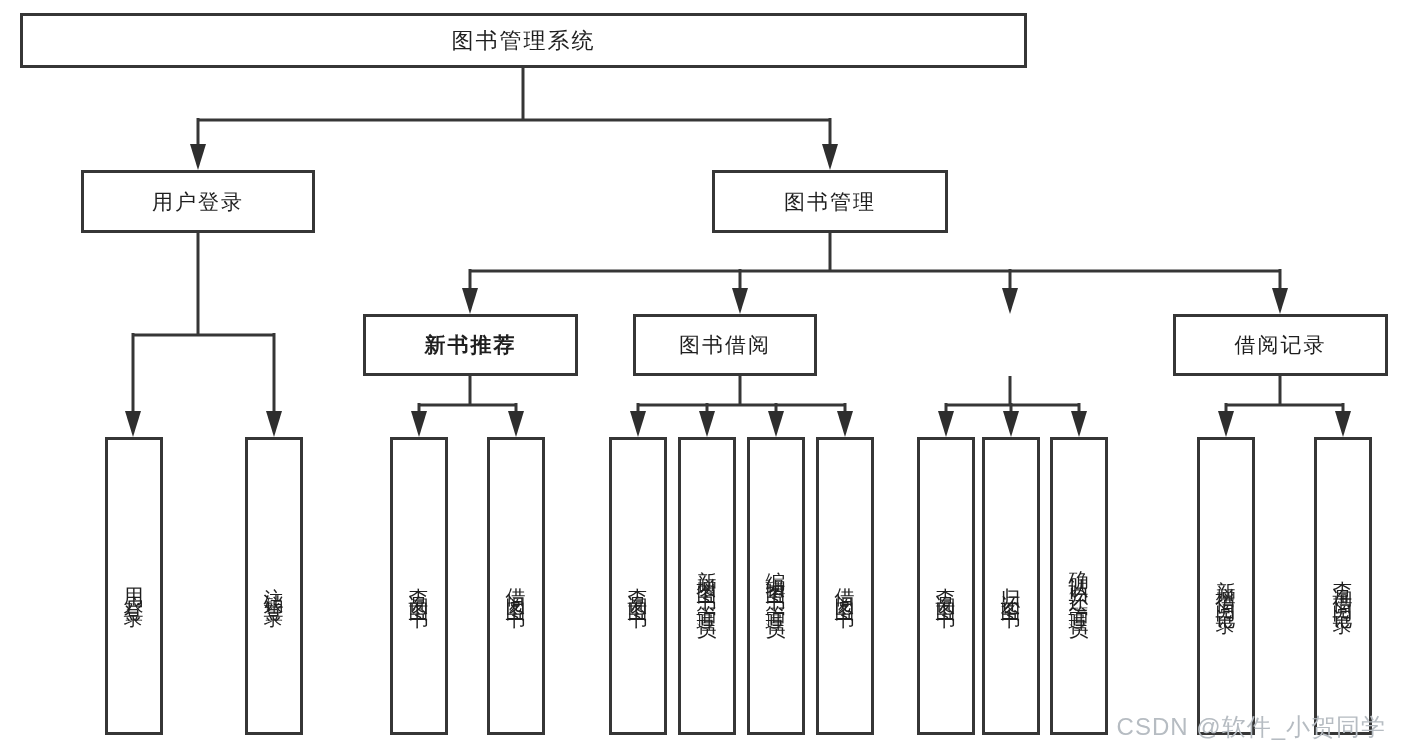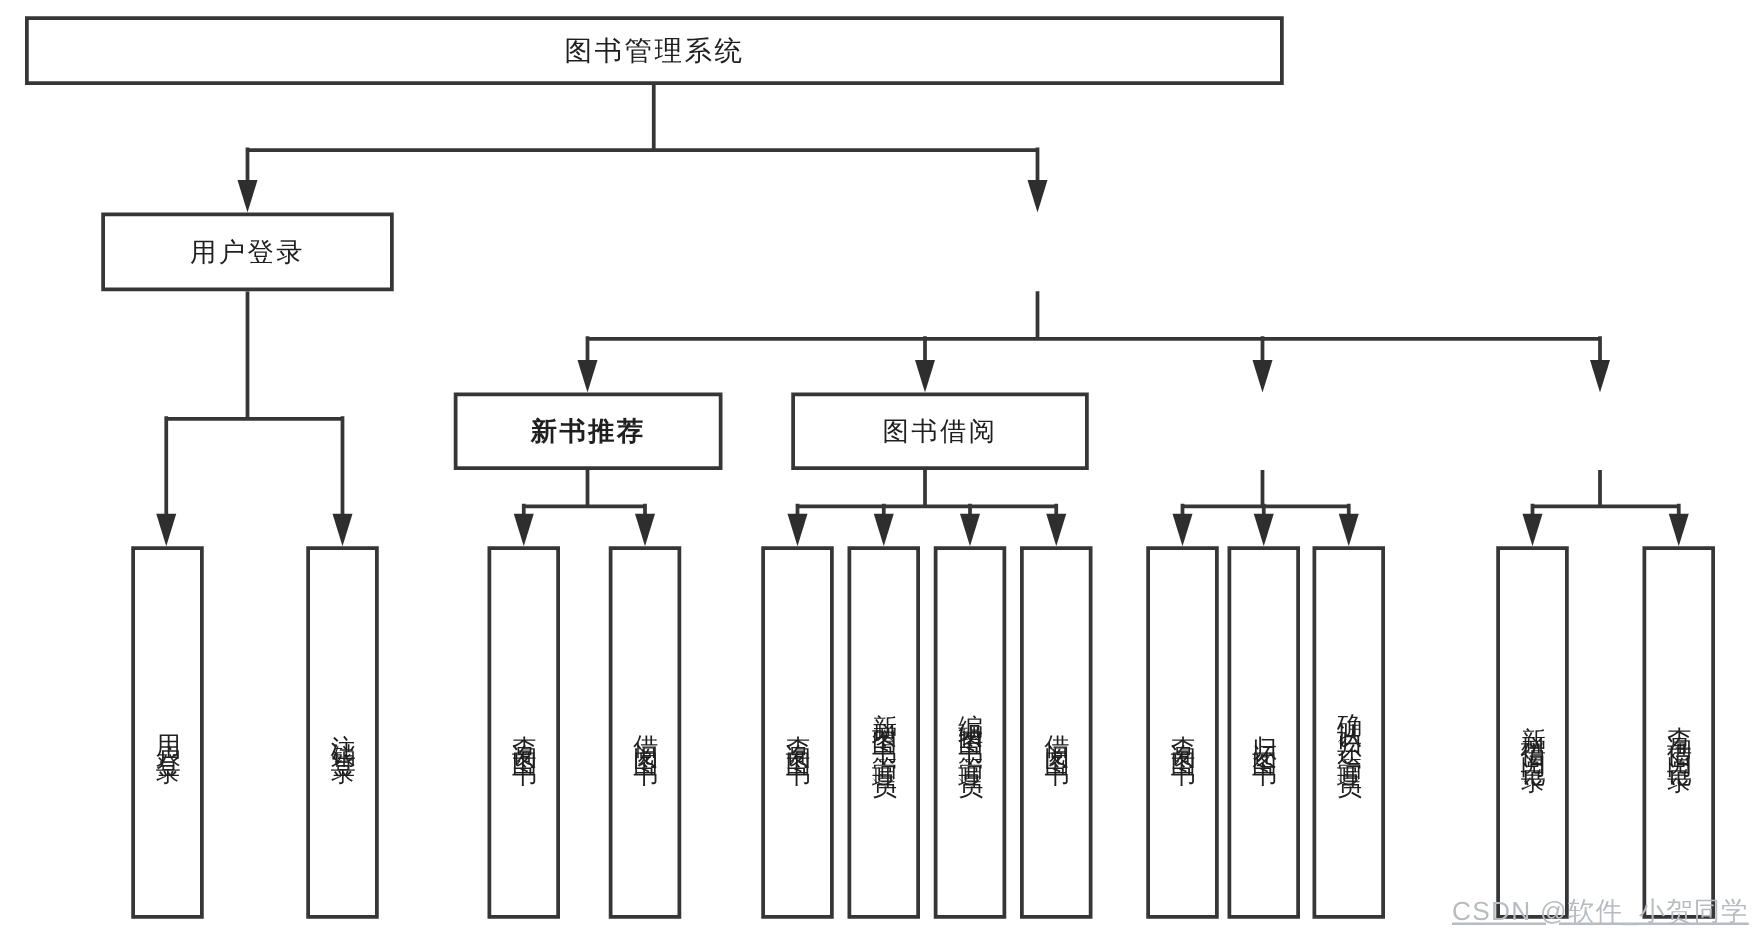--- a/index.html
+++ b/index.html
@@ -17,22 +17,22 @@
   }
   .hbox.root{font-size:22px;}
   .vbox{
     position:absolute;top:437px;width:58px;height:298px;background:#fff;
     border:3px solid #363636;box-sizing:border-box;
     display:flex;align-items:center;justify-content:center;
     font-size:20px;color:#1f1f1f;
   }
   .vbox span{writing-mode:vertical-rl;text-orientation:mixed;letter-spacing:7px;line-height:1.1;}
   .watermark{
-    position:absolute;right:6px;bottom:4px;font-size:21px;color:#b6bcc2;
-    letter-spacing:1px;white-space:nowrap;z-index:5;text-decoration:underline;
+    position:absolute;right:19px;bottom:4px;font-size:24px;color:#b6bcc2;
+    letter-spacing:1px;white-space:nowrap;z-index:5;
   }
 </style>
 </head>
 <body>
 
 <div class="stage">
 
   <svg class="connectors" viewBox="0 0 1405 747" xmlns="http://www.w3.org/2000/svg">
 
     <line x1="523" y1="68" x2="523" y2="120"></line>
@@ -95,26 +95,32 @@
     <polygon points="1335,411 1351,411 1343,437"></polygon>
   </svg>
 
   <div class="hbox root" style="left:20px;top:13px;width:1007px;height:55px;">
     <span>图书管理系统</span>
   </div>
 
   <div class="hbox" style="left:81px;top:170px;width:234px;height:63px;">
     <span>用户登录</span>
   </div>
+  <div class="hbox" style="left:712px;top:170px;width:236px;height:63px;">
+    <span>图书管理</span>
+  </div>
 
   <div class="hbox" style="left:363px;top:314px;width:215px;height:62px;font-weight:bold;">
     <span>新书推荐</span>
   </div>
-  <div class="hbox" style="left:633px;top:314px;width:238px;height:62px;">
+  <div class="hbox" style="left:633px;top:314px;width:184px;height:62px;">
     <span>图书借阅</span>
+  </div>
+  <div class="hbox" style="left:1173px;top:314px;width:215px;height:62px;">
+    <span>借阅记录</span>
   </div>
 
   <div class="vbox" style="left:105px;">
     <span>用户登录</span>
   </div>
   <div class="vbox" style="left:245px;">
     <span>注销登录</span>
   </div>
   <div class="vbox" style="left:390px;">
     <span>查询图书</span>

